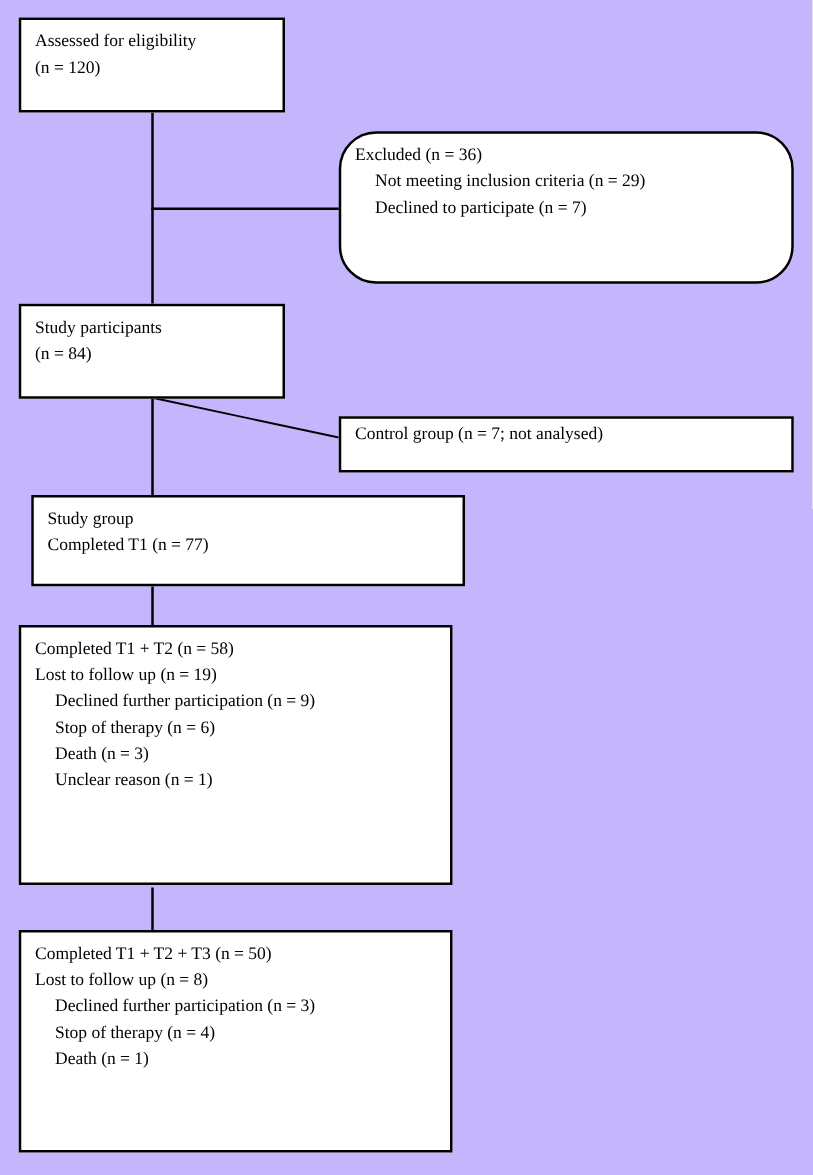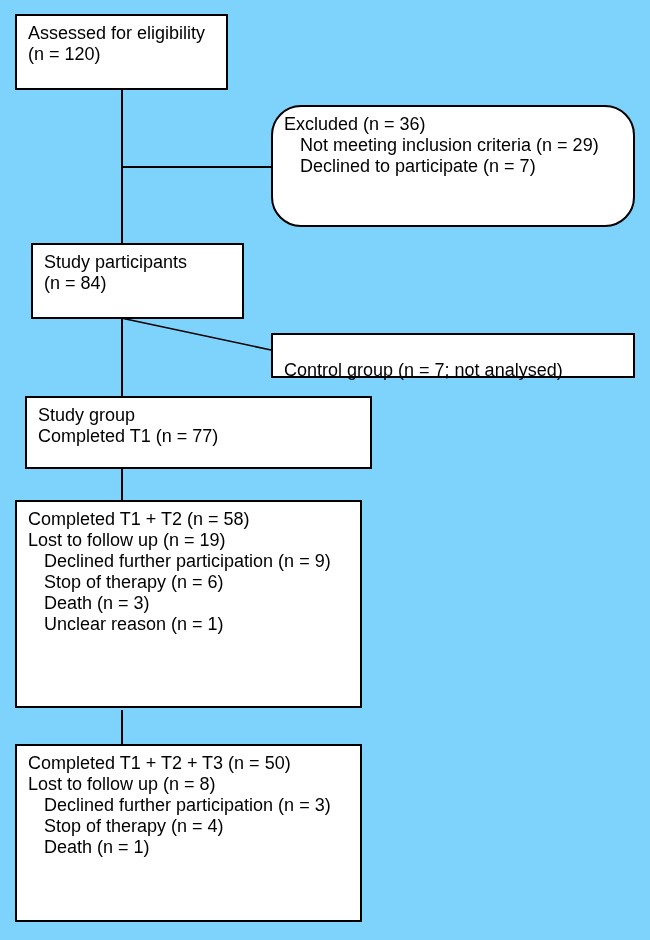--- a/index.html
+++ b/index.html
@@ -4,23 +4,23 @@
 <style>
   html, body {
     margin: 0;
     padding: 0;
     background: #ffffff;
   }
   #canvas {
     position: relative;
     width: 650px;
     height: 940px;
-    background: #7dd3fc;
-    font-family: Liberation Sans, sans-serif;
-    font-size: 18px;
+    background: #c4b5fd;
+    font-family: Liberation Serif, serif;
+    font-size: 14px;
     line-height: 21px;
     color: #000000;
     overflow: hidden;
   }
   #connectors {
     position: absolute;
     left: 0;
     top: 0;
     width: 650px;
     height: 940px;
@@ -34,22 +34,22 @@
   }
   .line {
     white-space: nowrap;
   }
   .indent {
     padding-left: 16px;
   }
   
   #box-assessed      { left: 15px;  top: 14px;  width: 213px; height: 76px; }
   #box-excluded      { left: 271px; top: 105px; width: 364px; height: 122px; border-radius: 30px; }
-  #box-participants  { left: 15px;  top: 243px; width: 213px; height: 76px; margin-left: 16px; }
-  #box-control       { left: 271px; top: 333px; width: 364px; height: 45px; padding-top: 25px; }
+  #box-participants  { left: 15px;  top: 243px; width: 213px; height: 76px; }
+  #box-control       { left: 271px; top: 333px; width: 364px; height: 45px; padding-top: 2px; }
   #box-study-group   { left: 25px;  top: 396px; width: 347px; height: 73px; }
   #box-t1t2          { left: 15px;  top: 500px; width: 347px; height: 208px; }
   #box-t1t2t3        { left: 15px;  top: 744px; width: 347px; height: 178px; }
 </style>
 </head>
 <body>
 
 <div id="canvas">
 
   <svg id="connectors" viewBox="0 0 650 940" xmlns="http://www.w3.org/2000/svg">

